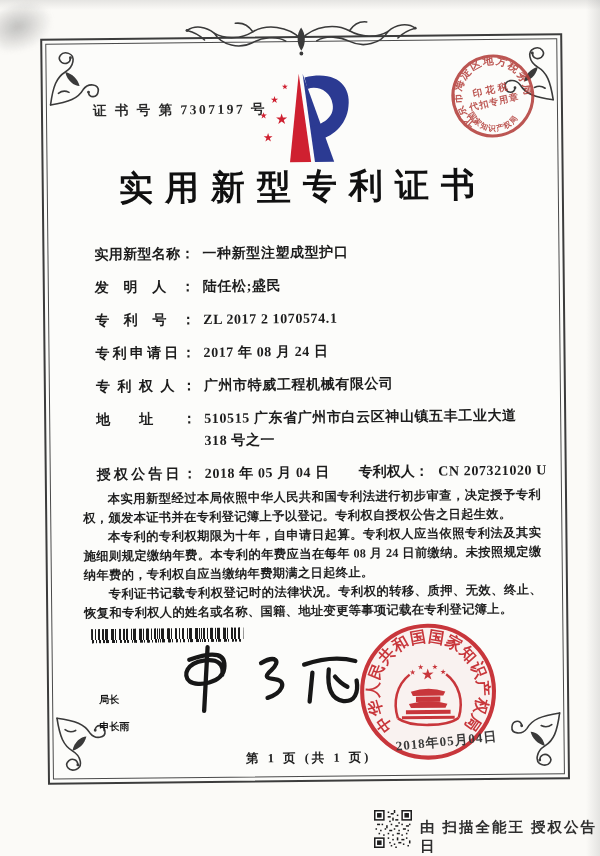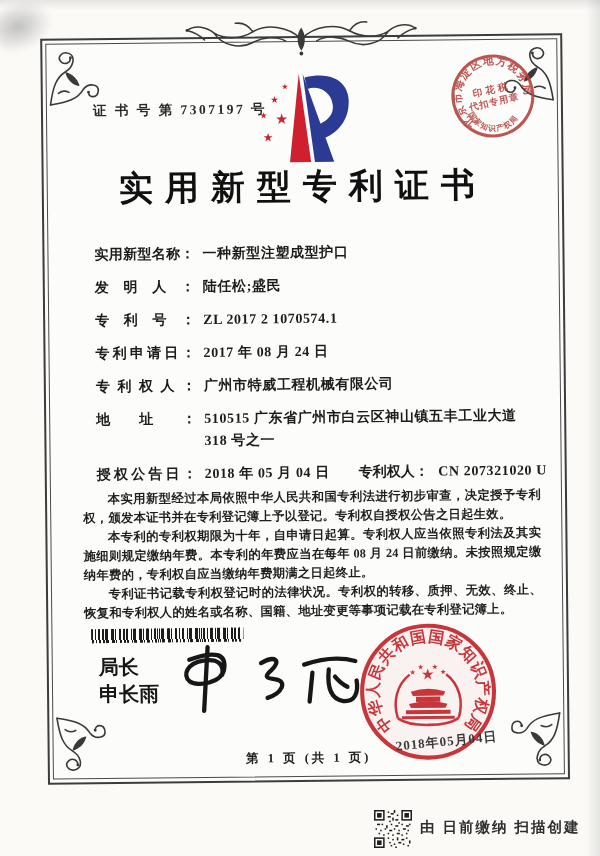--- a/index.html
+++ b/index.html
@@ -51,21 +51,21 @@
   .paras{position:absolute;left:36px;right:24px;top:450px;font-size:12.3px;line-height:19px;
     font-weight:600;color:#1f1f1f;text-align:justify;letter-spacing:.3px;}
   .paras p{margin:0;text-indent:2em;}
 
   .barcode{position:absolute;left:43px;top:589px;width:152px;height:14px;
     background-image:
       repeating-linear-gradient(90deg,#1c1c1c 0 2px,transparent 2px 7px),
       repeating-linear-gradient(90deg,#1c1c1c 0 1px,transparent 1px 4px),
       repeating-linear-gradient(90deg,#1c1c1c 0 1px,transparent 1px 11px);}
 
-  .director{position:absolute;left:50px;top:614px;font-size:20px;font-weight:700;
+  .director{position:absolute;left:50px;top:646px;font-size:10px;font-weight:700;
     line-height:27px;color:#161616;}
   .signature{position:absolute;left:118px;top:604px;width:205px;height:72px;}
 
   .seal{position:absolute;left:308px;top:584px;width:142px;height:142px;opacity:.93;}
   .seal-date{position:absolute;left:322px;top:696px;width:150px;text-align:center;
     font-size:13px;font-weight:700;color:#3a3a3a;transform:rotate(-5deg);letter-spacing:1px;}
 
   .page-info{position:absolute;left:0;top:712px;width:100%;text-align:center;
     font-size:12.5px;font-weight:600;letter-spacing:3px;color:#222;}
 
@@ -310,13 +310,13 @@
       <rect x="23" y="20" width="1" height="2"></rect>
     <rect x="10" y="21" width="1" height="1"></rect>
       <rect x="13" y="22" width="1" height="1"></rect>
       <rect x="16" y="21" width="2" height="1"></rect>
       <rect x="19" y="22" width="1" height="1"></rect>
       <rect x="22" y="23" width="1" height="1"></rect>
       <rect x="11" y="23" width="1" height="1"></rect>
       <rect x="14" y="24" width="1" height="1"></rect>
   </g>
 </svg>
-<div class="scan-note">由 日前缴纳 扫描创建</div>
+<div class="scan-note">由 扫描全能王 授权公告日</div>
 
 </body></html>

